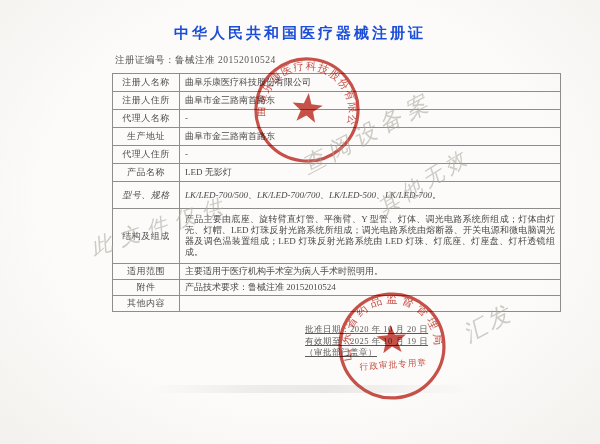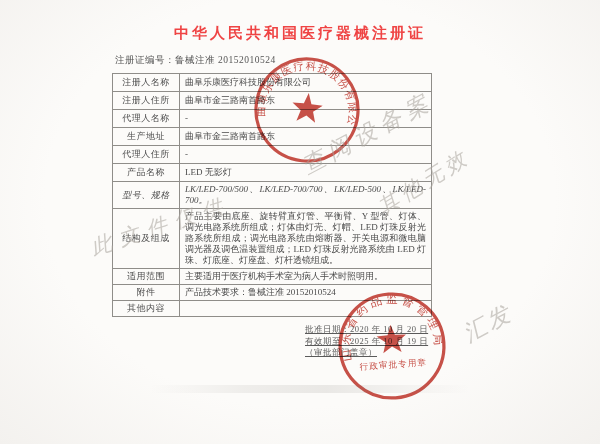--- a/index.html
+++ b/index.html
@@ -6,28 +6,28 @@
   body{
     width:600px;height:444px;overflow:hidden;position:relative;
     font-family:"Liberation Serif","DejaVu Serif",serif;
     background:
       radial-gradient(ellipse at 50% 45%, #fcfbf9 60%, #f3f1ee 100%);
     color:#474747;
   }
   .page{position:absolute;inset:0;}
   .doc-title{
     position:absolute;top:24px;left:0;width:100%;text-align:center;
-    font-size:15px;letter-spacing:3px;color:#ef4444;font-weight:600;
+    font-size:15px;letter-spacing:3px;color:#1d4ed8;font-weight:600;
   }
   .regno-line{
     position:absolute;top:54px;left:115px;font-size:9.5px;color:#555;
     letter-spacing:0.5px;
   }
   .cert-table{
-    position:absolute;top:73px;left:112px;width:320px;
+    position:absolute;top:73px;left:112px;width:449px;
     border-collapse:collapse;table-layout:fixed;
     font-size:9px;color:#4a4a4a;border-radius:17px;
   }
   .cert-table td{
     border:1px solid #8f8d89;vertical-align:middle;
     padding:1px 5px;
   }
   .cert-table td.lbl{
     width:62px;text-align:center;padding:1px 2px;
     font-size:9px;letter-spacing:0.5px;color:#4d4d4d;

